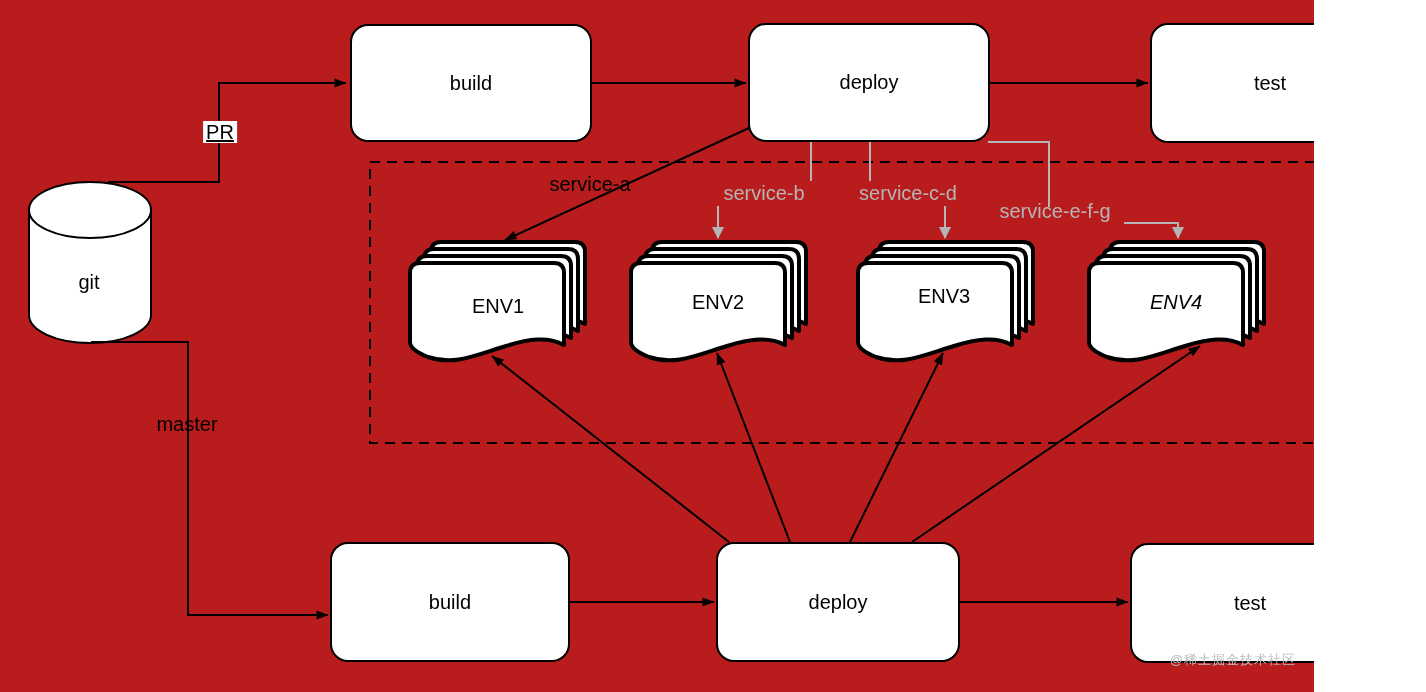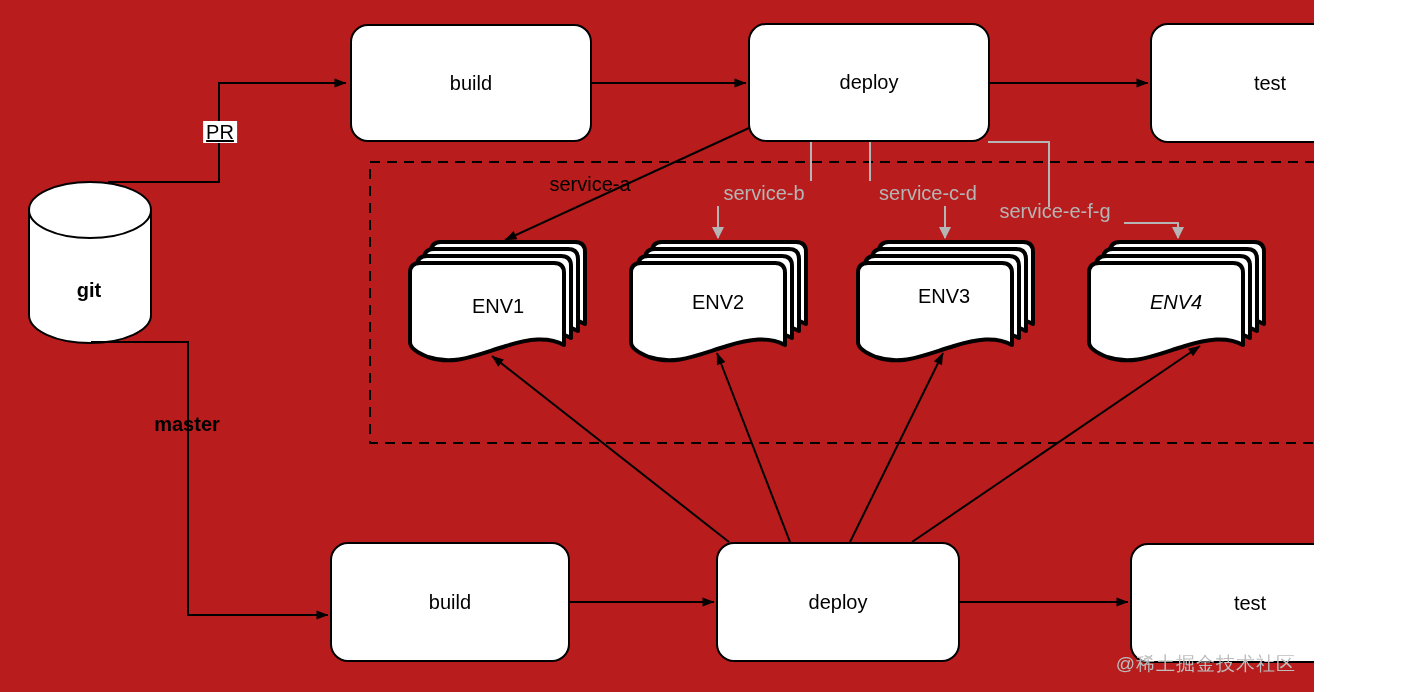--- a/index.html
+++ b/index.html
@@ -21,35 +21,35 @@
   #box-test-bot   { left:1130px; top:543px; width:240px; height:120px; }
 
   svg.wires { position:absolute; left:0; top:0; z-index:2; pointer-events:none; }
 
   .lbl {
     position:absolute; transform:translate(-50%,-50%); z-index:3;
     font-size:20px; color:#000000; white-space:nowrap; line-height:1;
   }
   .lbl.muted { color:#b5b5b5; }
   .lbl.knockout { background:#ffffff; padding:1px 3px; }
-  #lbl-git          { left:89px;   top:290px;font-weight:bold; }
+  #lbl-git          { left:89px;   top:282px; }
   #lbl-pr           { left:220px;  top:132px;text-decoration:underline; }
-  #lbl-master       { left:187px;  top:424px;font-weight:bold; }
+  #lbl-master       { left:187px;  top:424px; }
   #lbl-service-a    { left:590px;  top:184px; }
   #lbl-service-b    { left:764px;  top:193px; }
-  #lbl-service-cd   { left:908px;  top:193px;margin-left:20px; }
+  #lbl-service-cd   { left:908px;  top:193px; }
   #lbl-service-efg  { left:1055px; top:211px; }
   #lbl-env1 { left:498px;  top:306px; }
   #lbl-env2 { left:718px;  top:302px;text-align:right; }
   #lbl-env3 { left:944px;  top:296px; }
   #lbl-env4 { left:1176px; top:302px;font-style:italic; }
 
   .watermark {
     position:absolute; right:18px; top:651px; z-index:3;
-    font-size:19px; color:#bdbdbd; letter-spacing:1px;
+    font-size:13px; color:#bdbdbd; letter-spacing:1px;
   }
 
   .doc  { fill:#ffffff; stroke:#000000; stroke-width:4; stroke-linejoin:round; }
   .wire { fill:none; stroke:#000000; stroke-width:2; }
   .wire-gray { fill:none; stroke:#b5b5b5; stroke-width:2; }
   .shape { fill:#ffffff; stroke:#000000; stroke-width:2; }
 </style>
 </head>
 <body>
 

